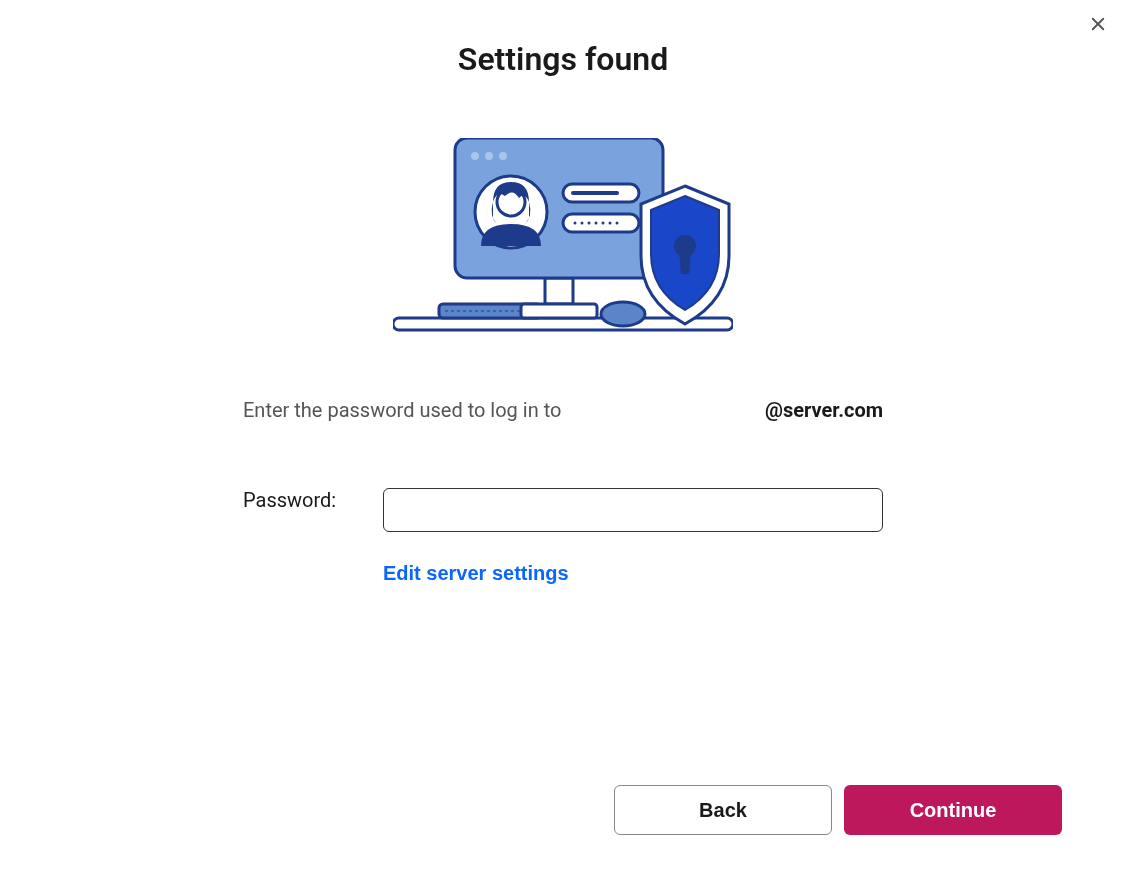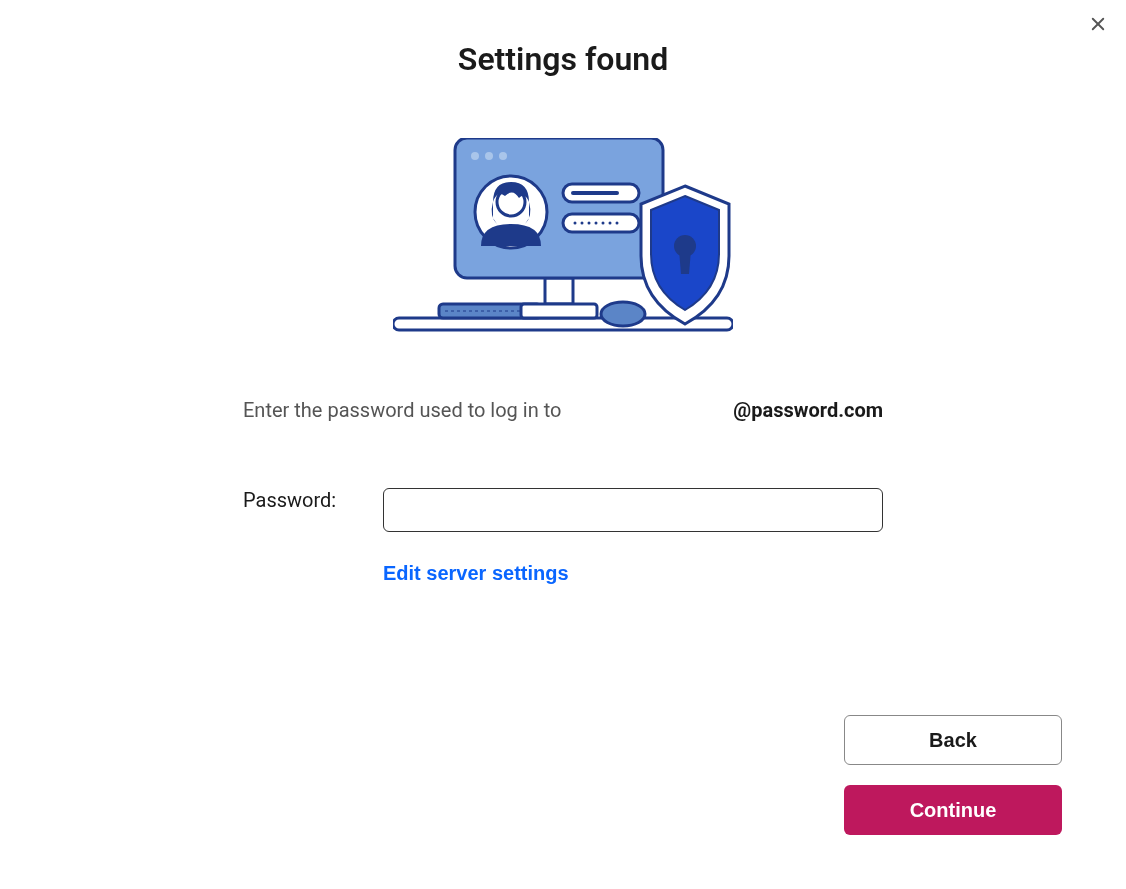--- a/index.html
+++ b/index.html
@@ -95,22 +95,21 @@
       text-decoration: none;
       cursor: pointer;
       background: none;
       border: none;
     }
     .button-row {
       position: absolute;
       bottom: 54px;
       right: 64px;
       display: flex;
-      gap: 20px;
-      flex-direction: column;
+      gap: 12px;
     }
     .btn {
       padding: 0 30px;
       height: 50px;
       border-radius: 6px;
       font-size: 20px;
       font-weight: 600;
       cursor: pointer;
       border: none;
       min-width: 218px;
@@ -182,21 +181,21 @@
       <path d="M292 48 L336 66 L336 118 Q336 162 292 186 Q248 162 248 118 L248 66 Z" fill="#ffffff" stroke="#1e3a8a" stroke-width="3"></path>
       <path d="M292 58 L326 72 L326 116 Q326 152 292 172 Q258 152 258 116 L258 72 Z" fill="#1a46c9" stroke="#1e3a8a" stroke-width="2"></path>
 
       <circle cx="292" cy="108" r="11" fill="#1e3a8a"></circle>
       <path d="M286 112 L298 112 L296 136 L288 136 Z" fill="#1e3a8a"></path>
     </svg>
   </div>
 
   <p class="instruction">
     <span>Enter the password used to log in to </span>
-    <span class="email-part">@password.com</span>
+    <span class="email-part">@server.com</span>
   </p>
 
   <div class="form-row">
     <label class="form-label">Password:</label>
     <input type="password" class="password-input" autofocus="" value="" style="">
   </div>
 
   <div class="edit-link-row">
     <button class="edit-link">Edit server settings</button>
   </div>

